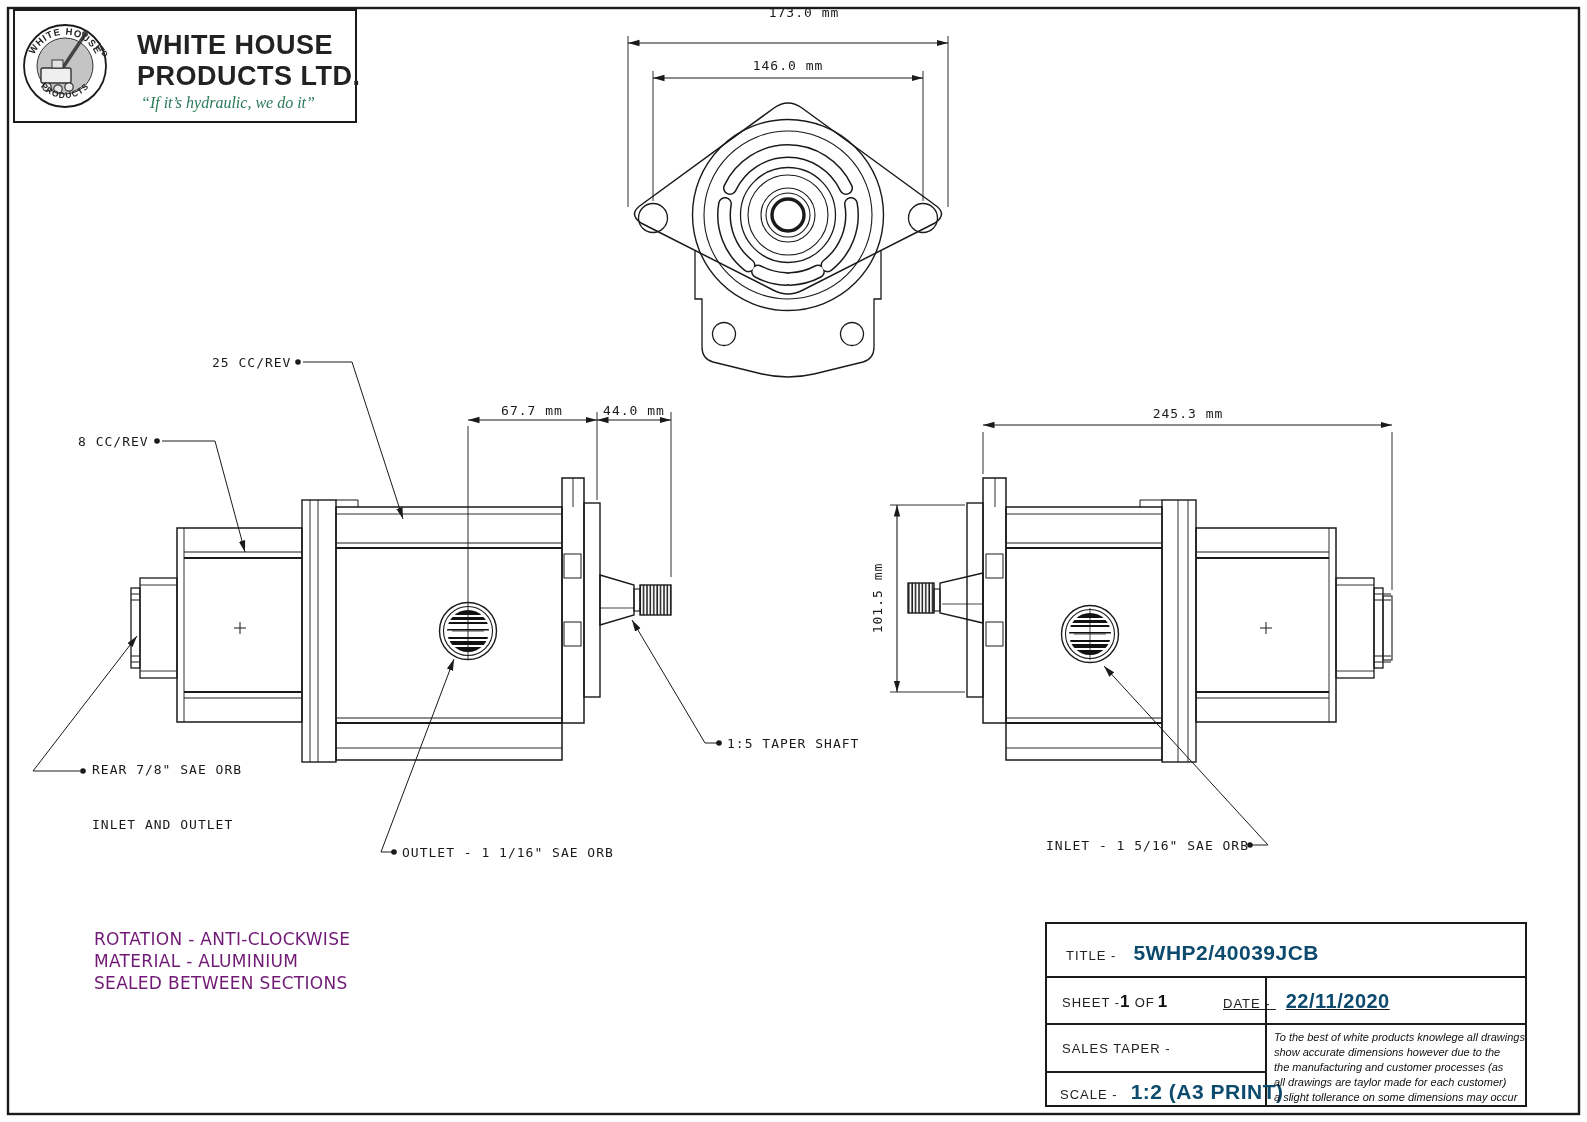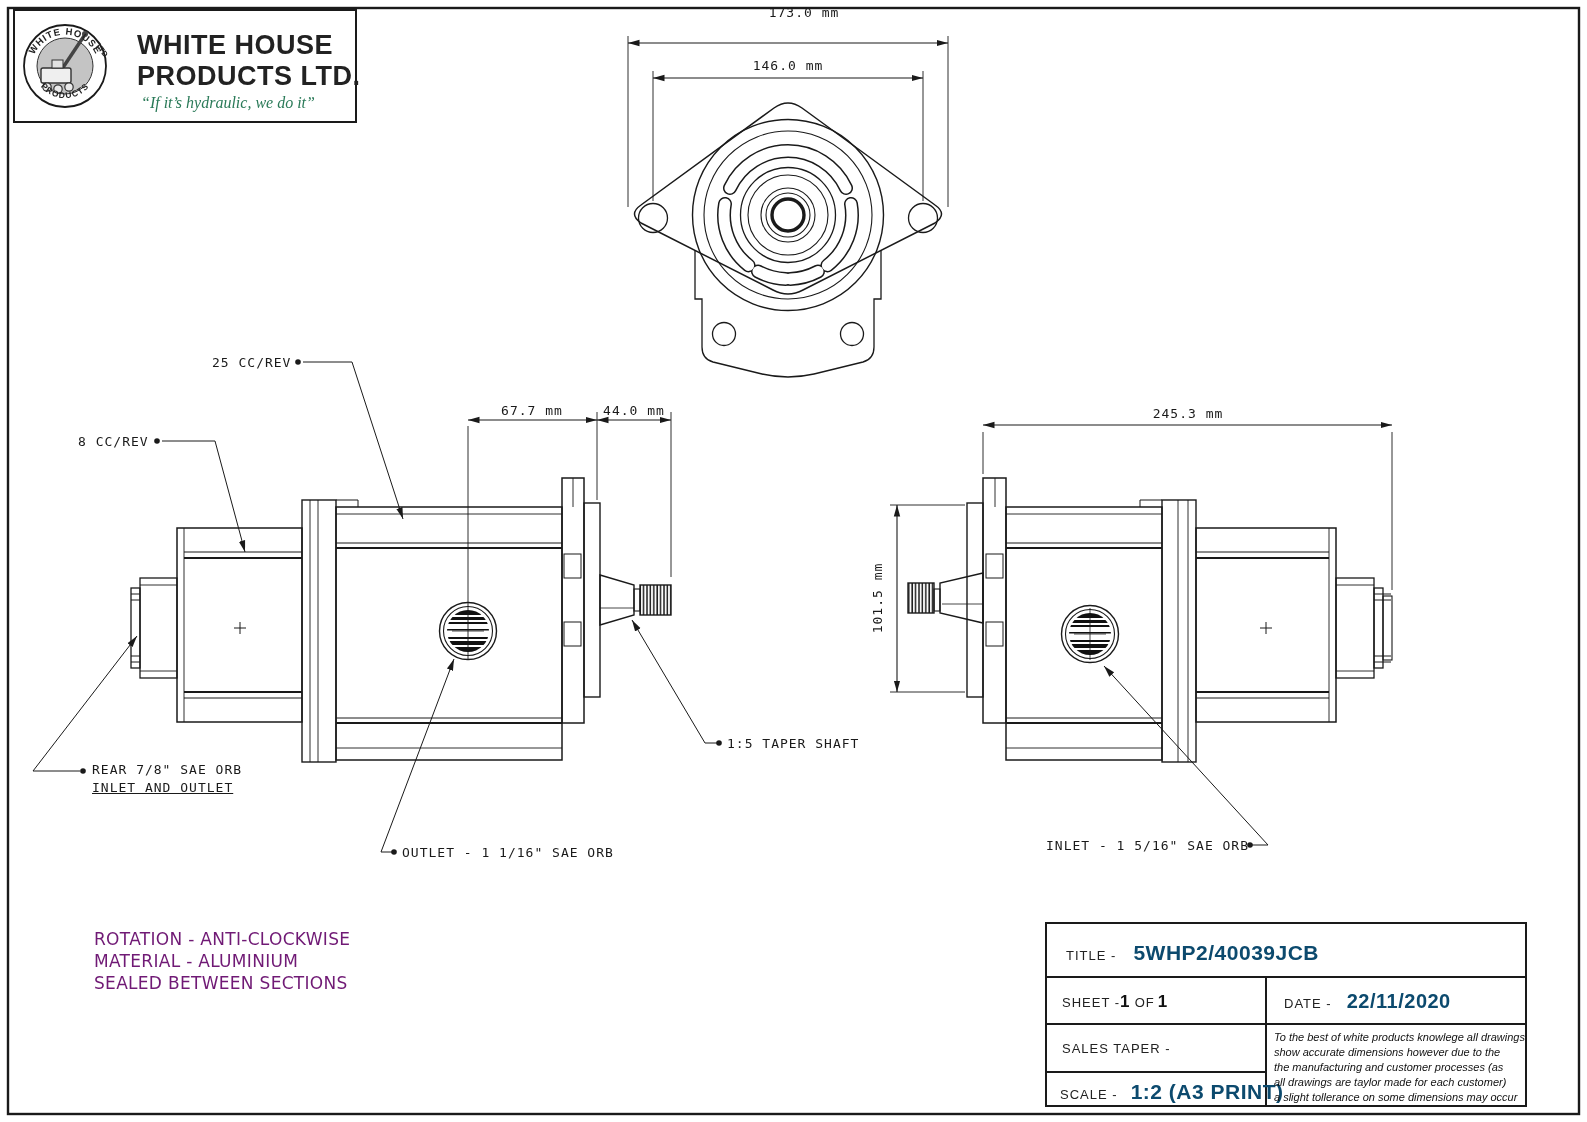--- a/index.html
+++ b/index.html
@@ -278,41 +278,41 @@
   <div class="abs tagline" style="left:141px;top:94px;">“If it’s hydraulic, we do it”</div>
 
   <div class="abs cad dimc" style="left:788px;top:5px;margin-left:16px;">173.0 mm</div>
   <div class="abs cad dimc" style="left:788px;top:58px;">146.0 mm</div>
 
   <div class="abs cad" style="left:212px;top:355px;">25 CC/REV</div>
   <div class="abs cad" style="left:78px;top:434px;">8 CC/REV</div>
   <div class="abs cad dimc" style="left:532px;top:403px;">67.7 mm</div>
   <div class="abs cad dimc" style="left:634px;top:403px;">44.0 mm</div>
   <div class="abs cad" style="left:92px;top:762px;">REAR 7/8" SAE ORB</div>
-  <div class="abs cad" style="left:92px;top:780px;text-decoration:underline;">INLET AND OUTLET</div>
+  <div class="abs cad" style="left:92px;top:817px;">INLET AND OUTLET</div>
   <div class="abs cad" style="left:402px;top:845px;">OUTLET - 1 1/16" SAE ORB</div>
   <div class="abs cad" style="left:727px;top:736px;">1:5 TAPER SHAFT</div>
 
   <div class="abs cad dimc" style="left:1188px;top:406px;">245.3 mm</div>
   <div class="abs cad rot" style="left:877px;top:598px;">101.5 mm</div>
   <div class="abs cad" style="left:1046px;top:838px;">INLET - 1 5/16" SAE ORB</div>
 
   <div class="abs note" style="left:94px;top:929px;">ROTATION - ANTI-CLOCKWISE</div>
   <div class="abs note" style="left:94px;top:951px;">MATERIAL - ALUMINIUM</div>
   <div class="abs note" style="left:94px;top:973px;">SEALED BETWEEN SECTIONS</div>
 
   <div class="abs" style="left:1066px;top:941px;">
     <span class="tb-label">TITLE -</span>
     <span class="tb-big" style="margin-left:12px;">5WHP2/40039JCB</span>
   </div>
   <div class="abs" style="left:1062px;top:992px;">
     <span class="tb-label">SHEET -</span><span class="tb-mid">1</span>
     <span class="tb-label">OF</span><span class="tb-mid" style="margin-left:3px;">1</span>
   </div>
-  <div class="abs" style="left:1284px;top:990px;">
+  <div class="abs" style="left:1223px;top:990px;text-decoration:underline;">
     <span class="tb-label">DATE -</span>
     <span class="tb-big" style="margin-left:10px;font-size:20px;">22/11/2020</span>
   </div>
   <div class="abs tb-label" style="left:1062px;top:1041px;">SALES TAPER -</div>
   <div class="abs" style="left:1060px;top:1080px;text-align:right;">
     <span class="tb-label">SCALE -</span>
     <span class="tb-big" style="margin-left:8px;">1:2 (A3 PRINT)</span>
   </div>
   <div class="abs" style="left:1274px;top:1030px;width:248px;font-style:italic;">
     <div class="disc">To the best of white products knowlege all drawings</div>

